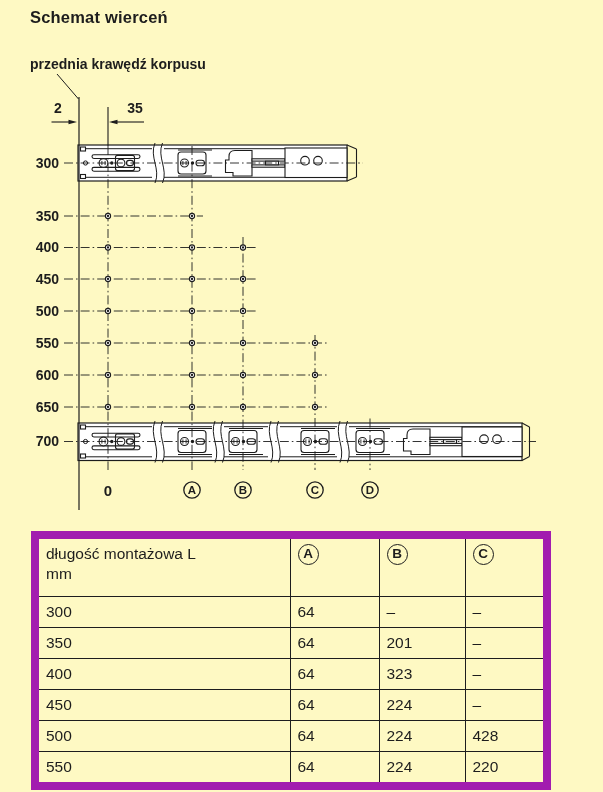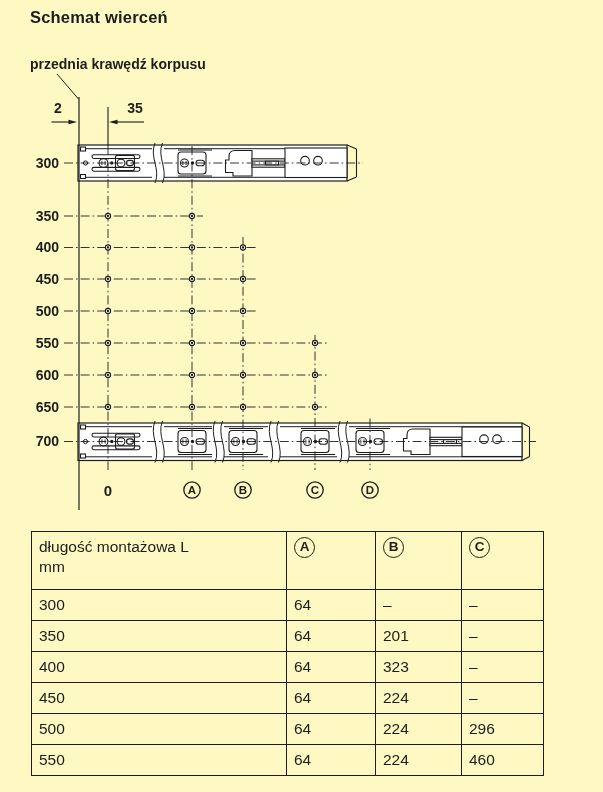--- a/index.html
+++ b/index.html
@@ -14,21 +14,21 @@
   svg#diagram{position:absolute;left:0;top:0;}
   
   .edge-label{font:bold 14px "Liberation Sans",sans-serif;fill:#1d1d1d;}
   .dim-label{font:bold 14px "Liberation Sans",sans-serif;fill:#1d1d1d;text-anchor:middle;}
   .axis-label{font:bold 14px "Liberation Sans",sans-serif;fill:#1d1d1d;text-anchor:end;}
   .col-label-zero{font:bold 15px "Liberation Sans",sans-serif;fill:#1d1d1d;text-anchor:middle;}
   .col-label-letter{font:bold 11.5px "Liberation Sans",sans-serif;fill:#1d1d1d;text-anchor:middle;}
   
   table.drill{
     position:absolute;left:31px;top:531px;width:512px;
-    border-collapse:collapse;border:1px solid #a21caf;
+    border-collapse:collapse;border:8px solid #a21caf;
     font-size:15.5px;color:#1d1d1d;table-layout:fixed;
   }
   table.drill th, table.drill td{
     border:1.6px solid #1d1d1d;text-align:left;font-weight:normal;
     padding:2px 0 2px 7px;vertical-align:middle;
   }
   table.drill thead th{height:50px;vertical-align:top;padding-top:5px;}
   table.drill tbody td{height:26px;}
   .hdr-line{line-height:20px;}
   .circle-letter{
@@ -302,24 +302,24 @@
         <tr>
           <td>450</td>
           <td>64</td>
           <td>224</td>
           <td>–</td>
         </tr>
         <tr>
           <td>500</td>
           <td>64</td>
           <td>224</td>
-          <td>296</td>
+          <td>428</td>
         </tr>
         <tr>
           <td>550</td>
           <td>64</td>
           <td>224</td>
-          <td>460</td>
+          <td>220</td>
         </tr>
       </tbody>
   </table>
 
 </div>
 
 </body></html>

